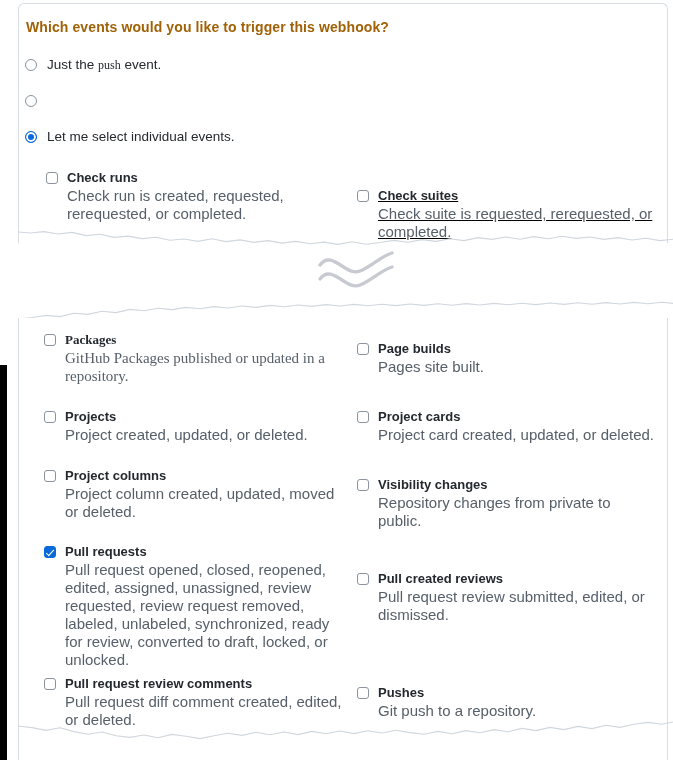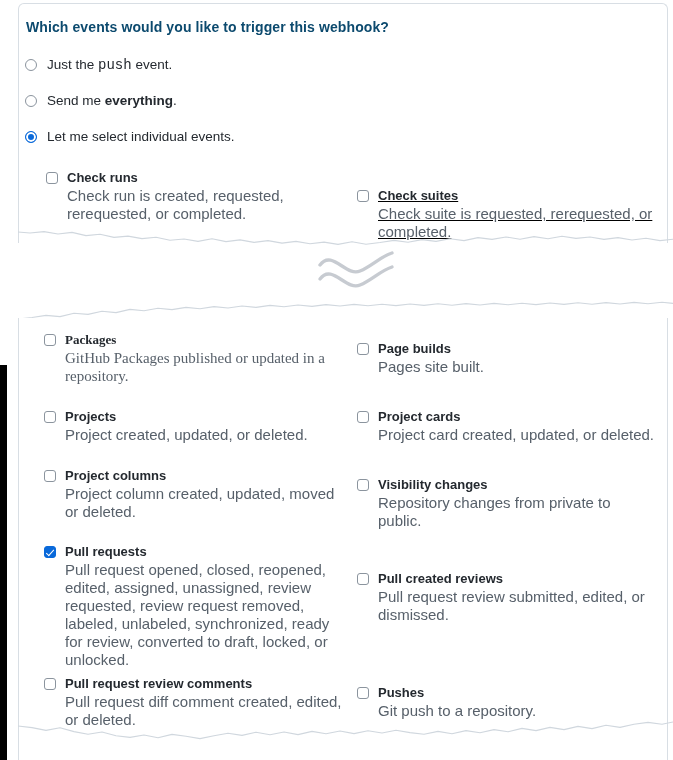--- a/index.html
+++ b/index.html
@@ -60,21 +60,21 @@
   }
   .tear svg { display: block; }
 
   
   .heading {
     position: absolute;
     left: 26px;
     top: 19px;
     font-size: 14px;
     font-weight: bold;
-    color: #0c4a6e;
+    color: #a16207;
     letter-spacing: 0.1px;
   }
 
   
   .radio-row {
     position: absolute;
     left: 25px;
     display: flex;
     align-items: flex-start;
   }
@@ -93,22 +93,22 @@
     background: #0969da;
     box-shadow: inset 0 0 0 2px #ffffff;
   }
   .radio-label {
     font-size: 13.5px;
     color: #24292f;
     line-height: 16px;
   }
   .radio-label b { font-weight: bold; }
   .mono {
-    font-family: Liberation Mono, monospace;
-    font-size: 14px;
+    font-family: Liberation Serif, serif;
+    font-size: 12px;
     color: #24292f;
     text-align: right;
   }
   .event-item {
     position: absolute;
     display: block;
   }
   .event-head {
     display: flex;
     align-items: flex-start;
@@ -173,21 +173,20 @@
 
   <div class="heading">Which events would you like to trigger this webhook?</div>
 
   <div class="radio-row" style="top:57px;">
     <span class="radio"></span>
     <span class="radio-label"><span>Just the </span><span class="mono">push</span><span> event.</span></span>
   </div>
 
   <div class="radio-row" style="top:93px;">
     <span class="radio"></span>
-    <span class="radio-label"><span>Send me </span><b>everything</b><span>.</span></span>
   </div>
 
   <div class="radio-row" style="top:129px;">
     <span class="radio checked"></span>
     <span class="radio-label">Let me select individual events.</span>
   </div>
 
   <div class="event-item" style="left:46px; top:170px; width:300px;">
     <div class="event-head">
       <span class="cbox"></span>

